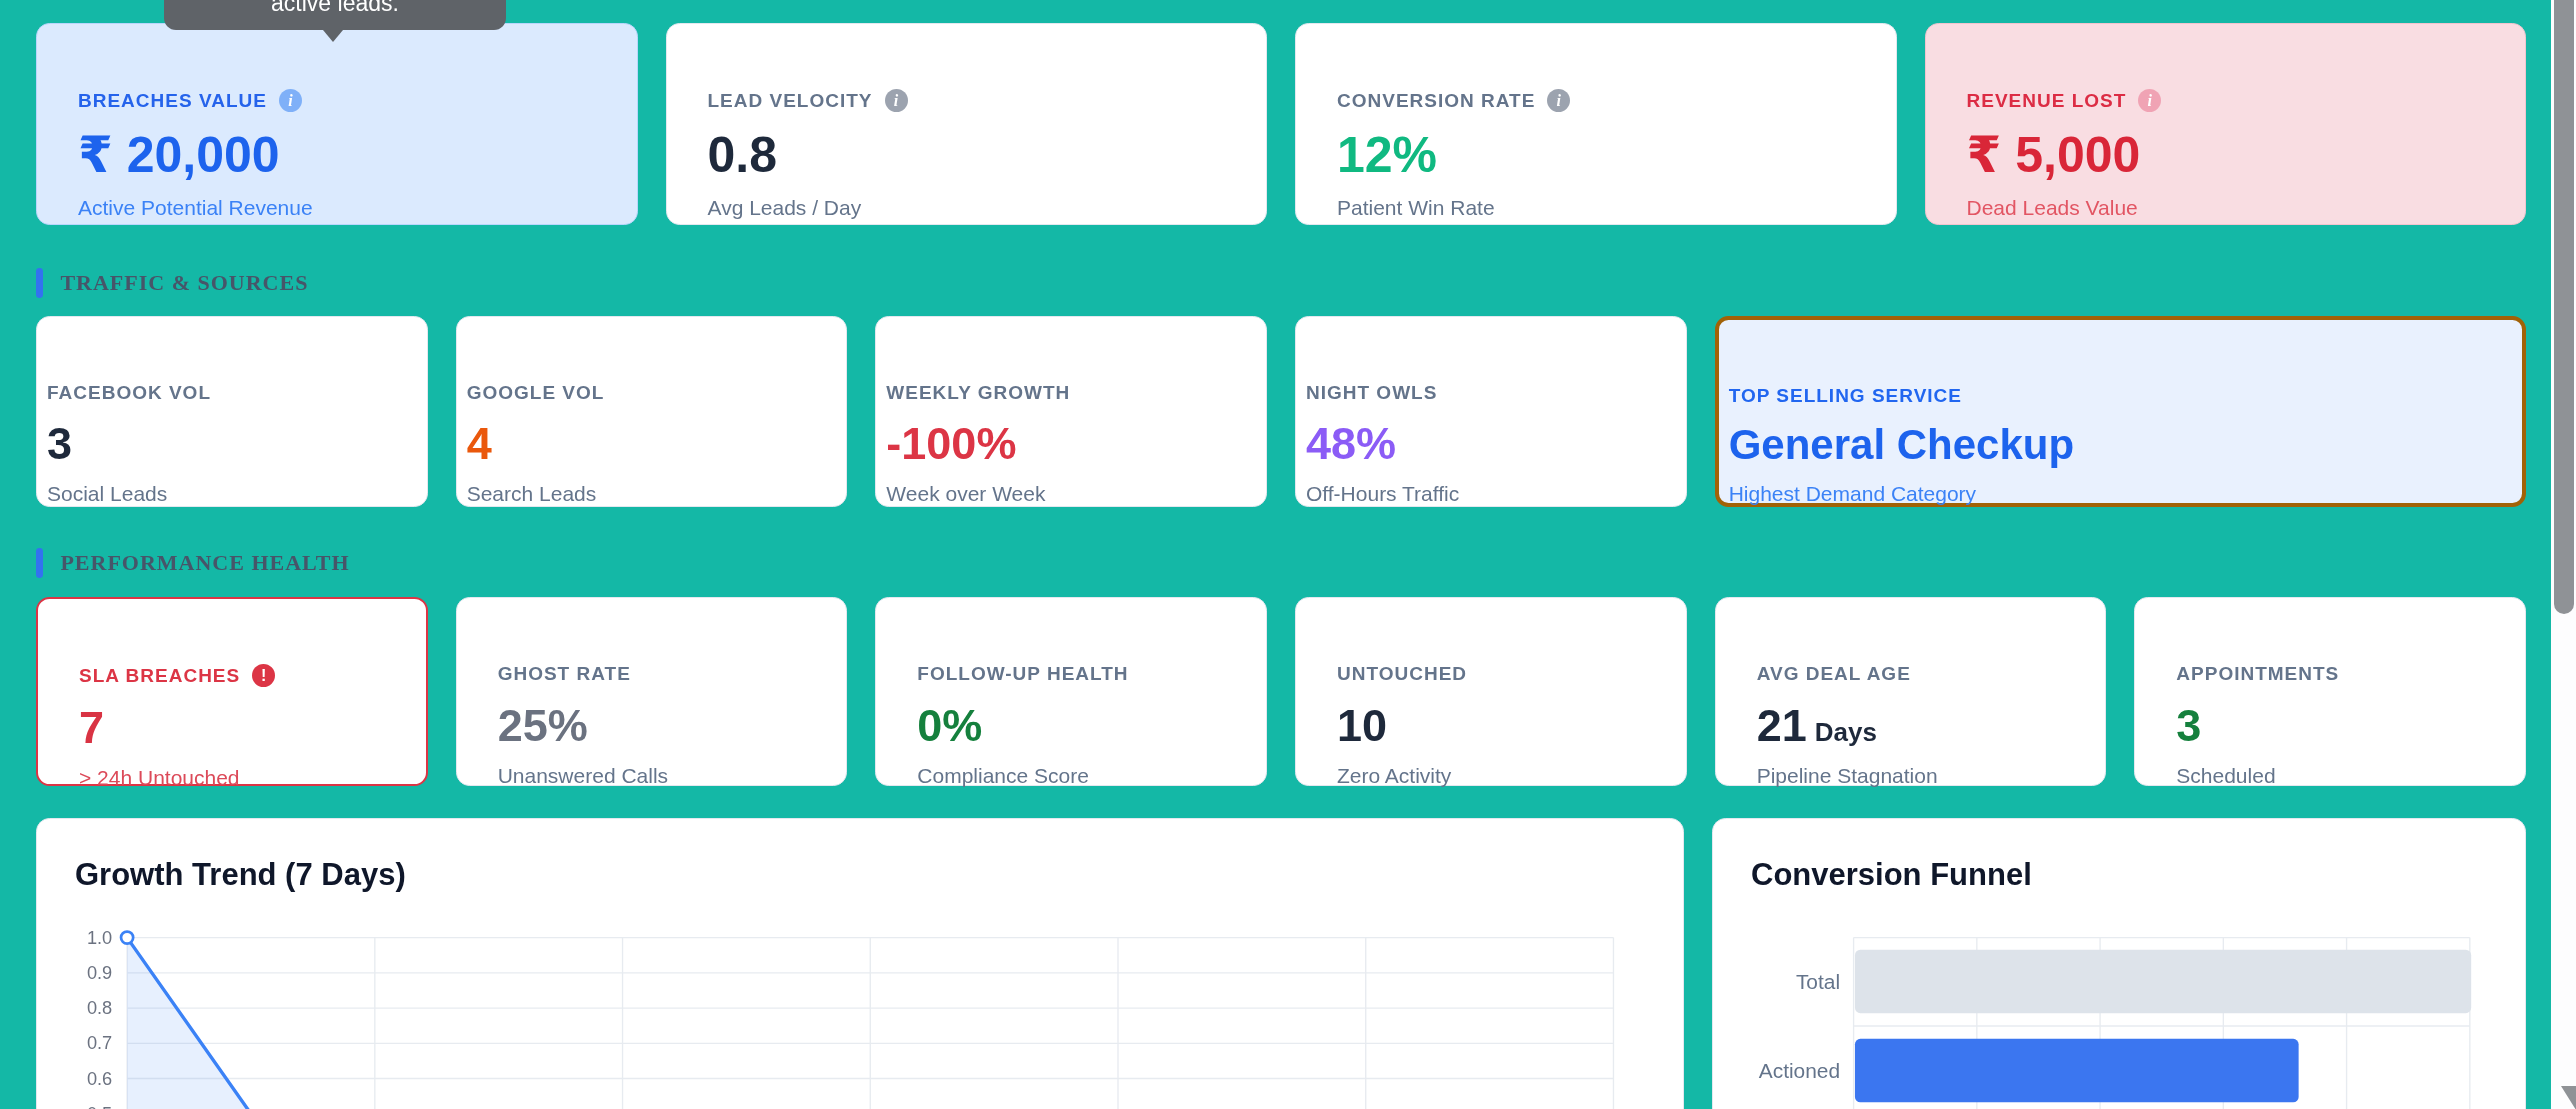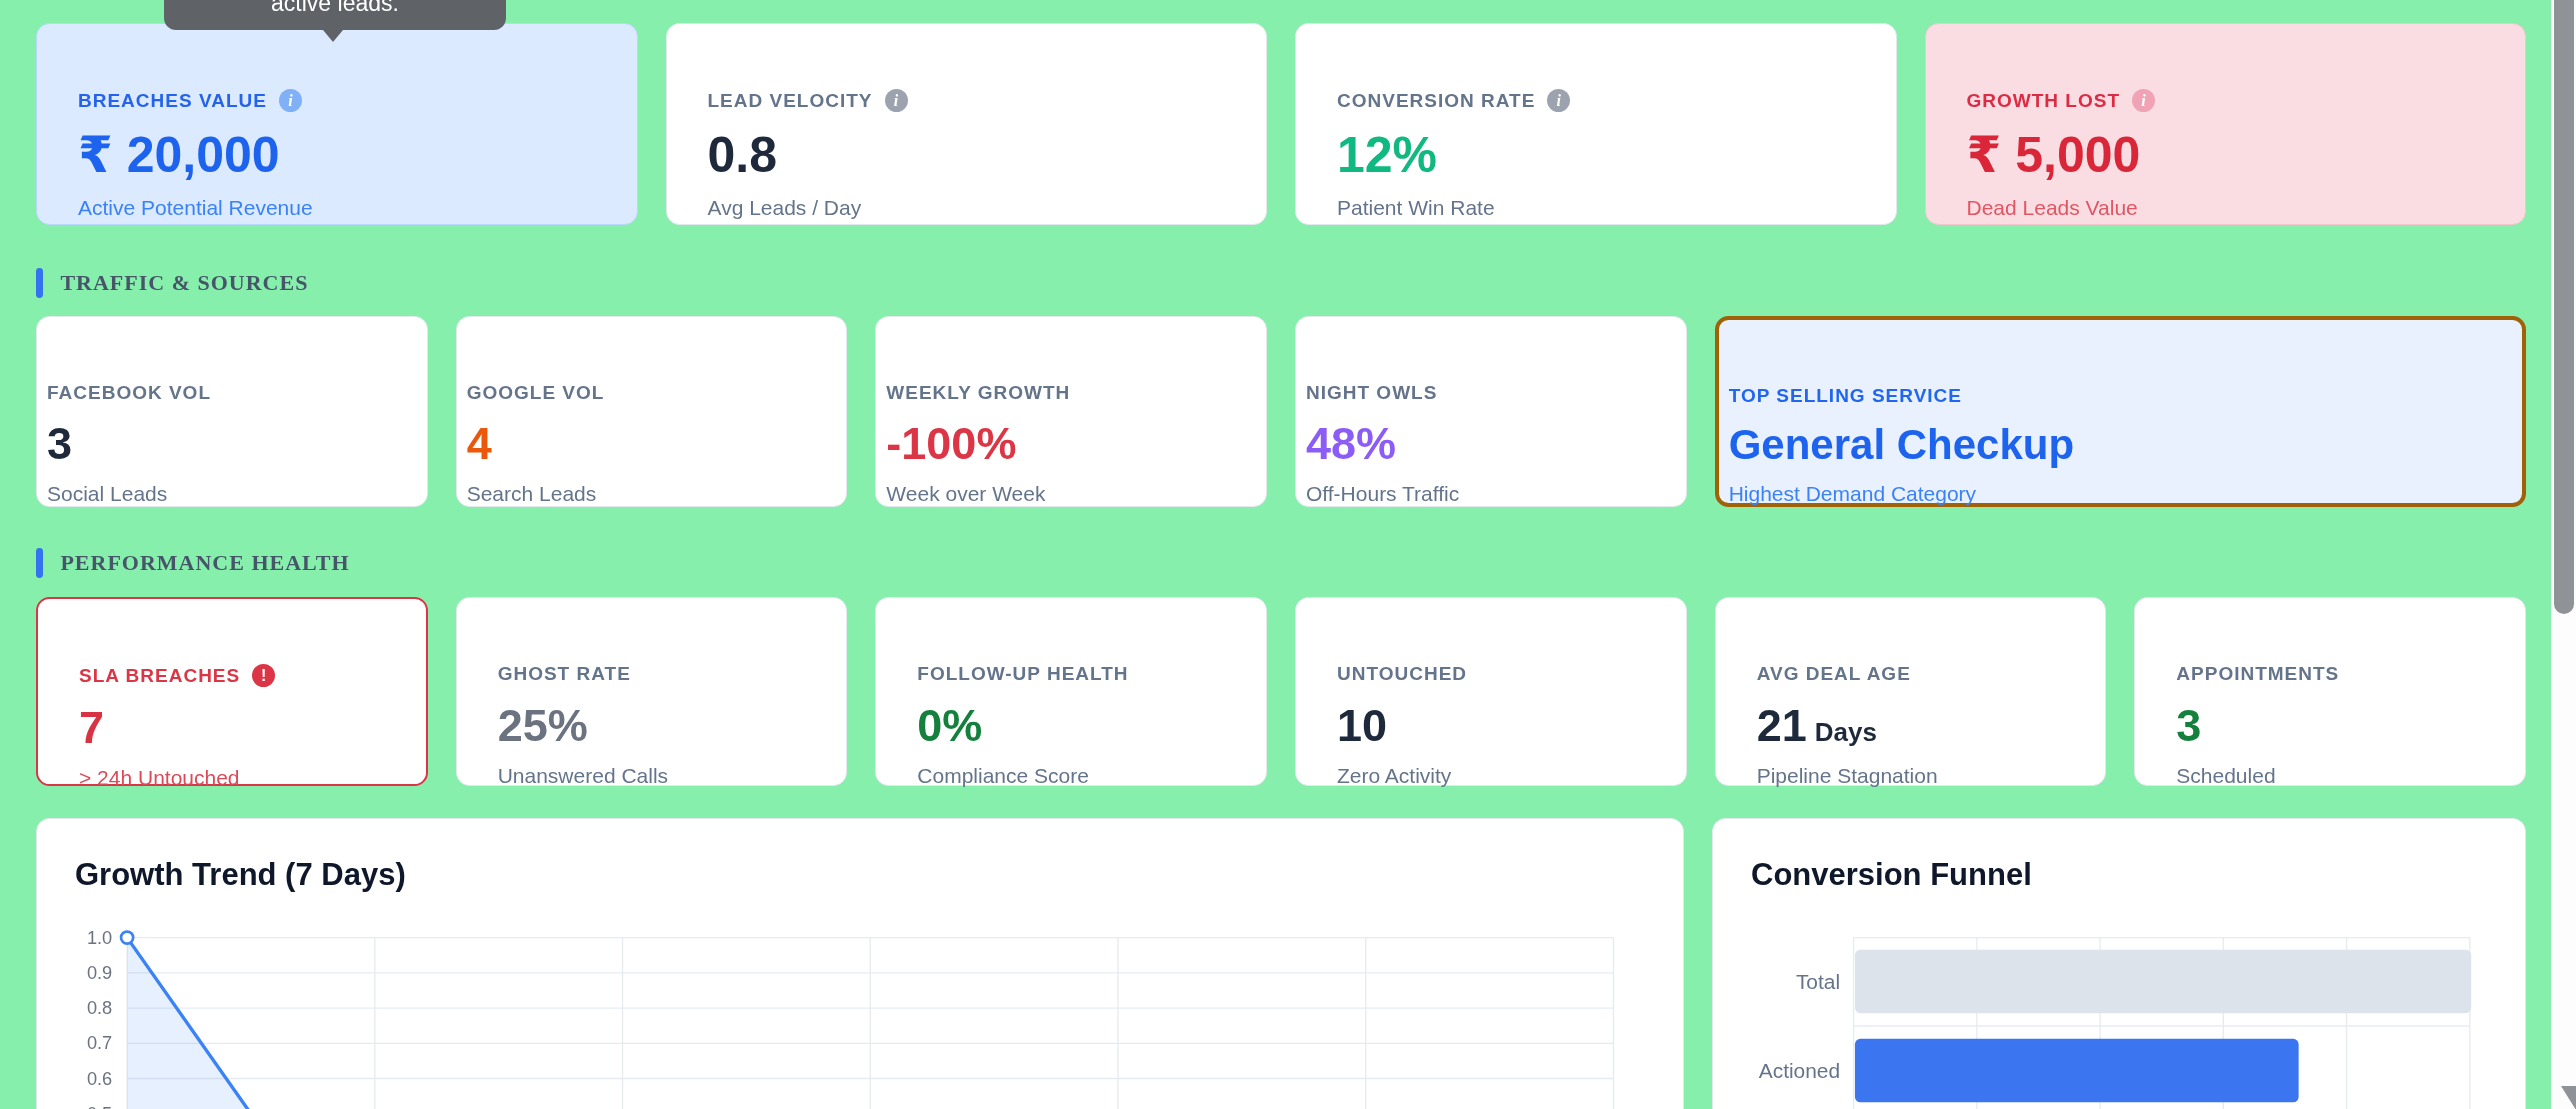--- a/index.html
+++ b/index.html
@@ -1,17 +1,17 @@
 <!DOCTYPE html>
 <html style="font-size:10.8px"><head>
 <meta charset="utf-8">
 <style>
   html,body{margin:0;padding:0;}
   body{font-family:"Liberation Sans","DejaVu Sans",sans-serif;}
-  #page{position:relative;width:2576px;height:1110px;overflow:hidden;background:#86efac;}
+  #page{position:relative;width:2576px;height:1110px;overflow:hidden;background:#14b8a6;}
   .content{position:absolute;left:36px;top:23px;width:2490px;}
 
   .grid4{display:grid;grid-template-columns:repeat(4,1fr);gap:28px;}
   .grid6{display:grid;grid-template-columns:repeat(6,1fr);gap:28px;}
   .span2{grid-column:span 2;}
 
   .card{background:#ffffff;border:1.4px solid #e3e8ef;border-radius:13.5px;
         padding:65px 41px 0 41px;box-sizing:border-box;}
   .kpi1{height:202px;}
   .kpi2{height:191px;padding-left:10px;}
@@ -124,21 +124,21 @@
       <div class="card kpi1">
         <div class="label-row">
           <span class="klabel">CONVERSION RATE</span>
           <span class="info"></span>
         </div>
         <div class="kvalue c-green">12%</div>
         <div class="ksub">Patient Win Rate</div>
       </div>
       <div class="card kpi1 v-red">
         <div class="label-row">
-          <span class="klabel">GROWTH LOST</span>
+          <span class="klabel">REVENUE LOST</span>
           <span class="info i-pink"></span>
         </div>
         <div class="kvalue">₹ 5,000</div>
         <div class="ksub">Dead Leads Value</div>
       </div>
     </div>
 
     <div class="sec sec-1">
       <span class="bar"></span>
       <span class="stitle">TRAFFIC &amp; SOURCES</span>

